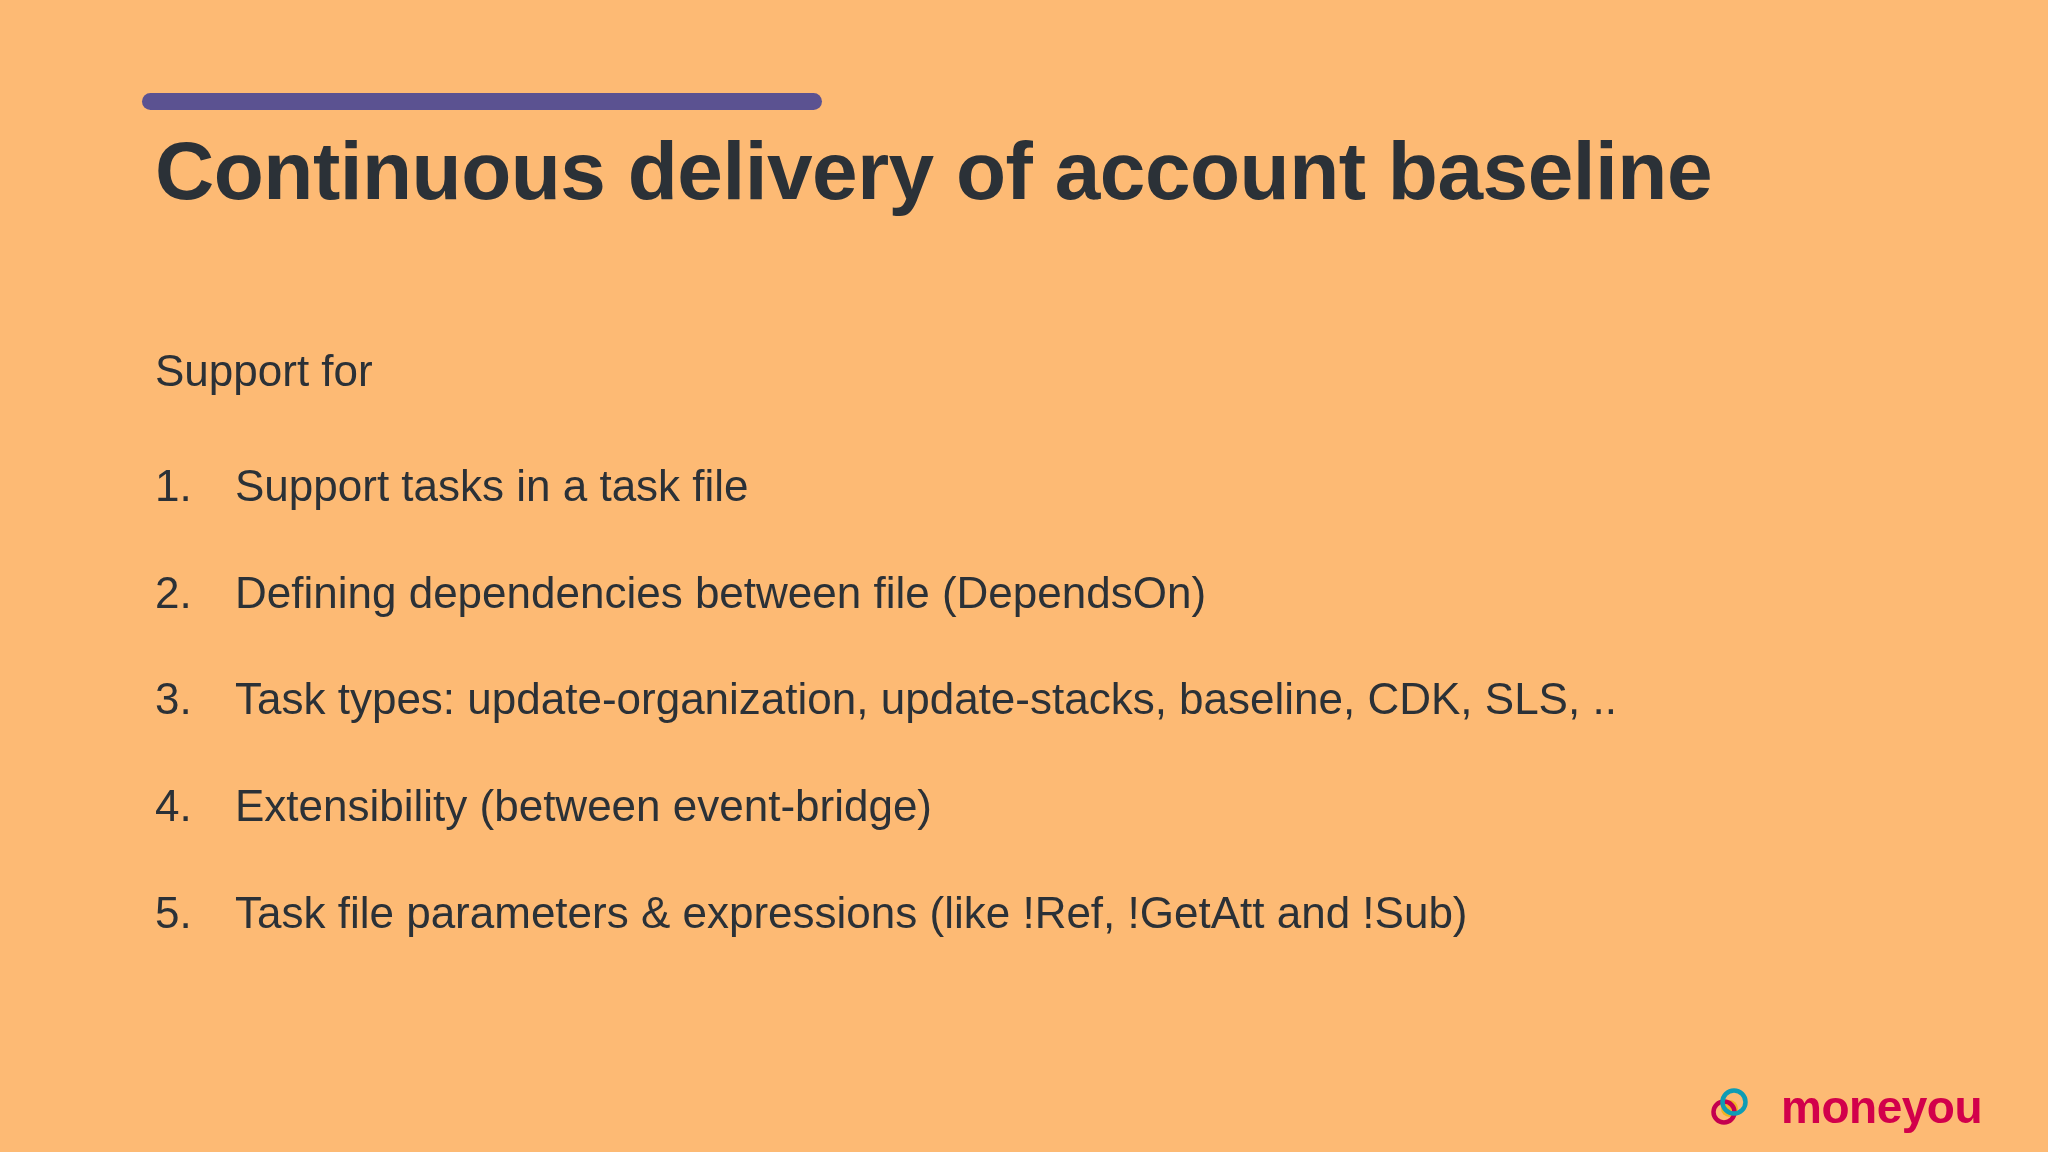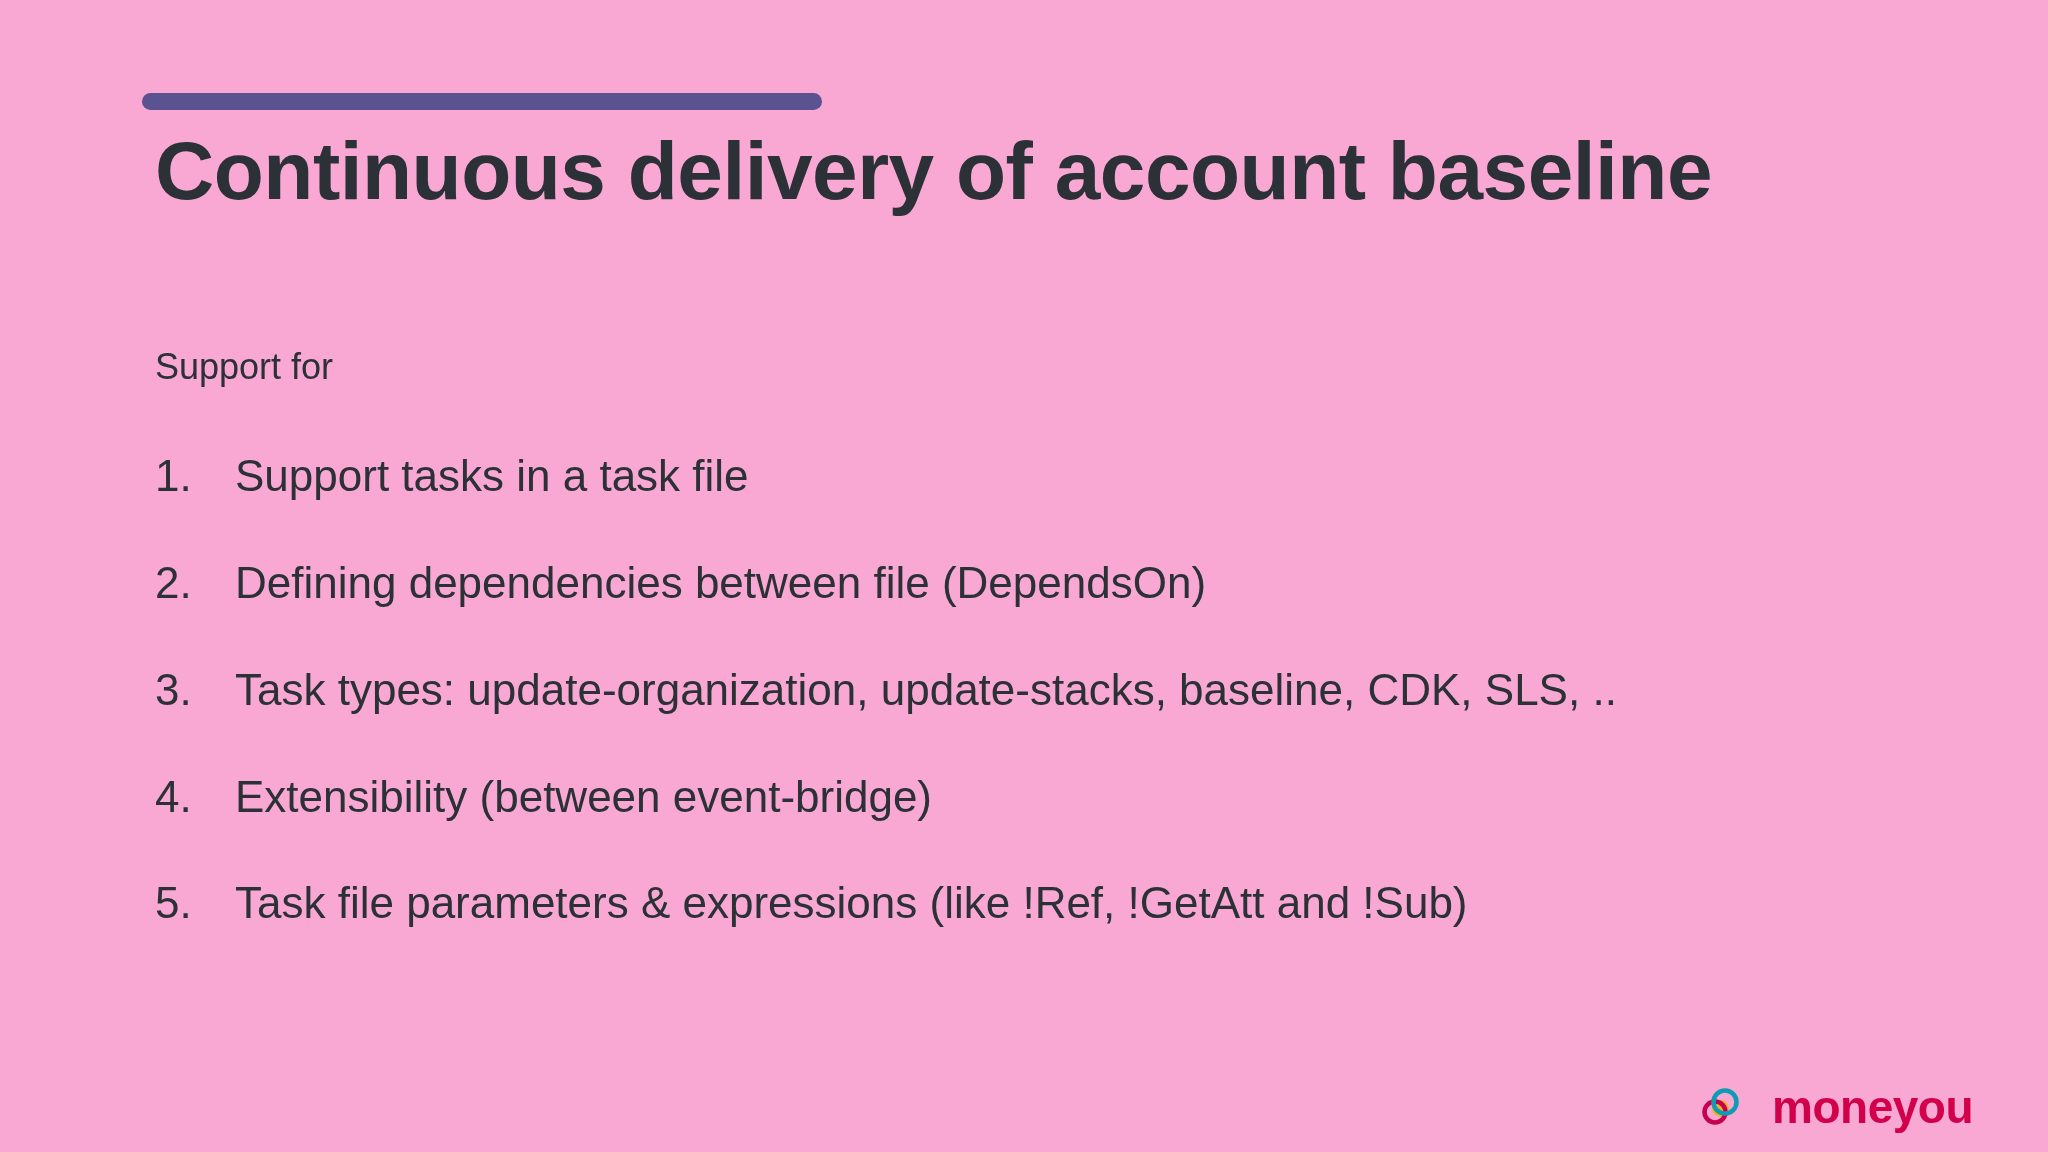--- a/index.html
+++ b/index.html
@@ -11,21 +11,21 @@
 
   body {
     font-family: "Liberation Sans", sans-serif;
     -webkit-font-smoothing: antialiased;
   }
 
   #slide {
     position: relative;
     width: 2048px;
     height: 1152px;
-    background: #f9a8d4;
+    background: #fdba74;
     overflow: hidden;
   }
 
   
   .accent-bar {
     position: absolute;
     left: 142px;
     top: 93px;
     width: 680px;
     height: 17px;
@@ -50,21 +50,21 @@
 
   
   .body-block {
     position: absolute;
     left: 155px;
     top: 345px;
     width: 1760px;
   }
 
   .intro-line {
-    font-size: 36px;
+    font-size: 44px;
     line-height: 1.2;
     color: #2B3137;
     margin: 0 0 62px 0;
   }
 
   .num-list {
     list-style: none;
     margin: 0;
     padding: 0;
   }
@@ -90,21 +90,21 @@
 
   .num-text {
     flex: 1 1 auto;
     color: #2B3137;
     white-space: nowrap;
   }
 
   
   .logo {
     position: absolute;
-    right: 75px;
+    right: 66px;
     bottom: 22px;
     display: flex;
     align-items: center;
     gap: 30px;
   }
 
   .logo-mark {
     width: 44px;
     height: 44px;
     display: block;

